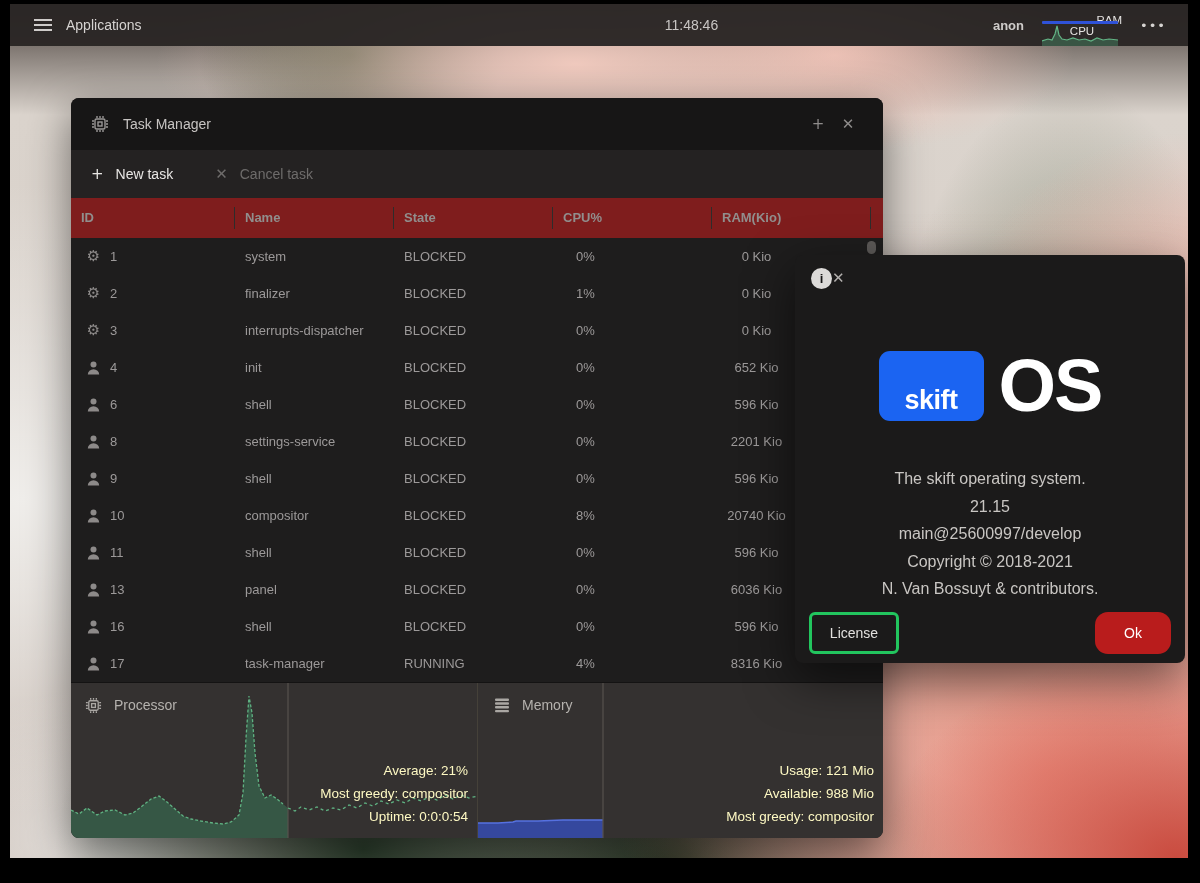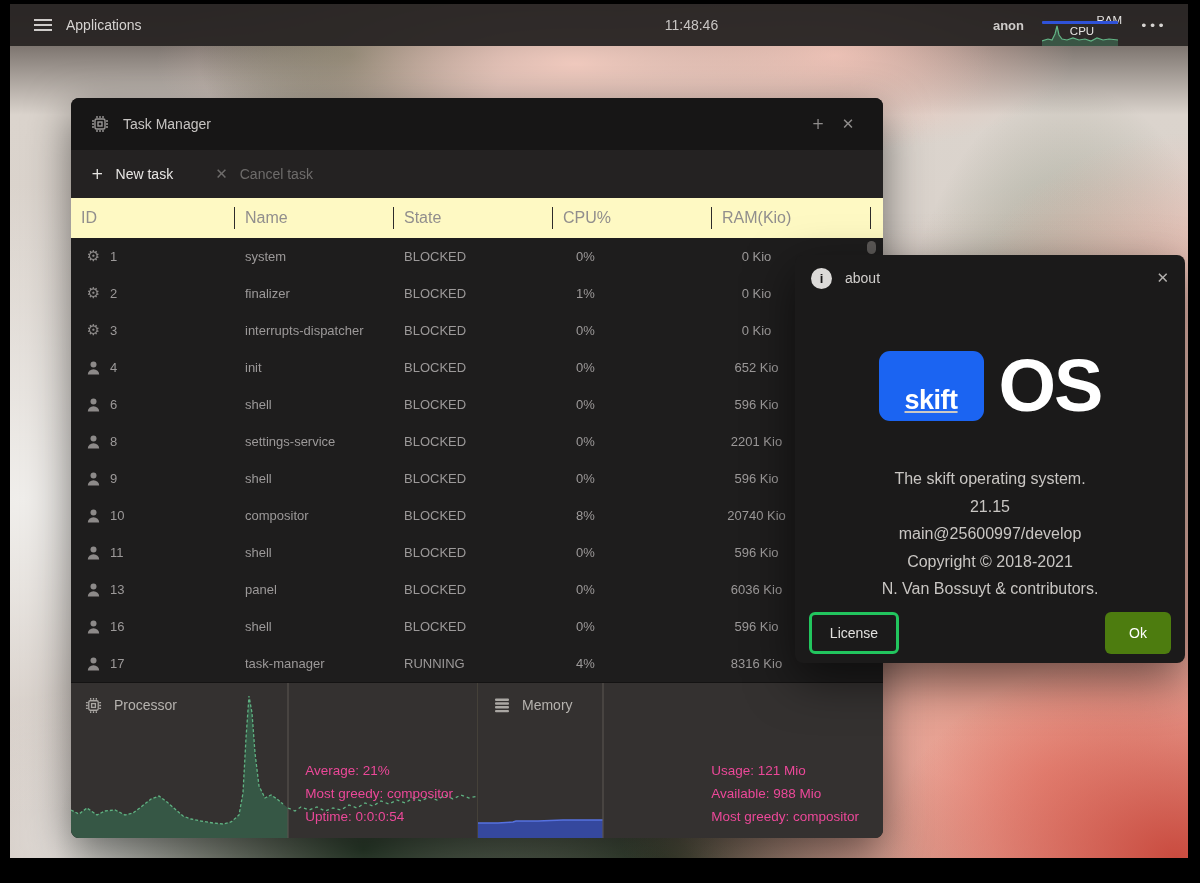--- a/index.html
+++ b/index.html
@@ -49,60 +49,60 @@
   .titlebar .ticon{ margin-right:14px; display:flex; }
   .titlebar .wtitle{ font-size:14px; color:#c7c4c2; flex:1; }
   .tb-btn{ font-size:15px; color:#8f8c8b; width:30px; text-align:center; cursor:pointer; font-family:"DejaVu Sans", sans-serif;}
   .toolbar{ height:48px; background:#242222; display:flex; align-items:center; padding:0 20px; gap:42px;}
   .tool-item{ display:flex; align-items:center; gap:12px; font-size:14px; cursor:pointer;}
   .tool-item .glyph{ font-size:15px; font-family:"DejaVu Sans", sans-serif;}
   .tool-new{ color:#e8e6e4; }
   .tool-cancel{ color:#6e6c6b; }
 
   .thead, .trow{ display:grid; grid-template-columns:164px 159px 159px 159px 159px 1fr; }
-  .thead{ height:40px; background:#fef9c3; align-items:center; color:#918e8d; font-size:16px; font-weight:normal; }
+  .thead{ height:40px; background:#7f1d1d; align-items:center; color:#918e8d; font-size:13px; font-weight:bold; }
   .thead .hcell{ padding-left:10px; height:22px; line-height:22px; border-right:1px solid #2e2c2b; }
   .thead .hcell:last-child{ border-right:none; }
   .tbody{ height:444px; position:relative; }
   .trow{ height:37px; align-items:center; font-size:13px; color:#9c9999; }
   .cell{ padding-left:10px; white-space:nowrap; overflow:hidden; }
   .c-id{ display:flex; align-items:center; gap:8px; padding-left:14px;}
   .ricon{ width:17px; display:inline-flex; justify-content:center; color:#8d8a89; }
   .gear{ font-family:"DejaVu Sans", sans-serif; font-size:15px; line-height:1; }
   .c-cpu{ padding-left:23px; }
   .c-ram{ text-align:center; padding-right:80px; }
   .scroll-dot{ position:absolute; right:7px; top:3px; width:9px; height:13px; border-radius:5px; background:#5d5a58; cursor:pointer;}
 
   
   .wfooter{ height:156px; background:#343130; border-top:1px solid #141313; display:flex; position:relative; }
   .fcell{ position:relative; height:100%; }
   .fcell.proc{ width:407px; border-right:1px solid #454139; }
   .fcell.mem{ flex:1; }
   .fcell svg.graph{ position:absolute; left:0; top:0; }
   .flabel{ position:absolute; top:14px; display:flex; align-items:flex-start; gap:12px; font-size:14px; color:#b5b2ae; z-index:3;}
   .proc .flabel{ left:14px; } .mem .flabel{ left:16px; }
-  .fstats{ position:absolute; right:24px; top:76px; text-align:left; font-size:13.5px; color:#ec4899; line-height:23px; z-index:3;}
+  .fstats{ position:absolute; right:9px; top:76px; text-align:right; font-size:13.5px; color:#fef9c3; line-height:23px; z-index:3;}
 
   
   .about{ position:absolute; left:785px; top:251px; width:390px; height:408px; z-index:50;
     background:#1b1a1a; border-radius:8px; box-shadow:0 16px 48px rgba(0,0,0,.55); color:#cbc8c5;}
   .about-head{ height:46px; display:flex; align-items:center; padding:0 16px; }
   .info-icon{ width:21px; height:21px; border-radius:50%; background:#dcdad8; color:#161515; font-weight:bold;
     display:flex; align-items:center; justify-content:center; font-size:13px; }
   .about-title{ flex:1; margin-left:13px; font-size:14px; color:#d2cfcd; }
   .about-close{ font-size:15px; color:#b3b0ae; cursor:pointer; font-family:"DejaVu Sans", sans-serif;}
   .logo-row{ position:absolute; left:0; top:96px; width:100%; display:flex; align-items:center; justify-content:center; gap:15px; }
-  .logo-badge{ width:105px; height:70px; background:#1b64f2; border-radius:11px; display:flex; align-items:flex-end; justify-content:center;text-decoration:underline; }
+  .logo-badge{ width:105px; height:70px; background:#1b64f2; border-radius:11px; display:flex; align-items:flex-end; justify-content:center; }
   .logo-badge span{ color:#fff; font-size:27px; font-weight:bold; letter-spacing:-.5px; line-height:1; padding-bottom:7px;}
   .logo-os{ color:#fff; font-size:74px; font-weight:bold; letter-spacing:-2px; line-height:.9; }
   .about-lines{ position:absolute; left:0; top:210px; width:100%; text-align:center; font-size:16px; line-height:27.5px; color:#c9c6c3;}
   .about-btns{ position:absolute; left:14px; right:14px; bottom:9px; height:42px; display:flex; justify-content:space-between; }
   .btn{ height:42px; border-radius:6px; display:flex; align-items:center; justify-content:center; font-size:14px; cursor:pointer;}
   .btn-license{ width:90px; border:3px solid #22c55e; color:#e2e0de; background:transparent;}
-  .btn-ok{ width:66px; background:#4d7c0f; color:#fff; }
+  .btn-ok{ width:76px; background:#b91c1c; color:#fff;border-radius:13px; }
 </style>
 </head>
 <body>
 
 <div class="screen">
 
   <div class="topbar">
     <div class="left">
       <div class="burger"></div>
       <div class="app-label">Applications</div>
@@ -404,21 +404,20 @@
           <div>Available: 988 Mio</div>
           <div>Most greedy: compositor</div>
         </div>
       </div>
     </div>
   </div>
 
   <div class="about">
     <div class="about-head">
       <div class="info-icon">i</div>
-      <div class="about-title">about</div>
       <div class="about-close">✕</div>
     </div>
     <div class="logo-row">
       <div class="logo-badge">
         <span>skift</span>
       </div>
       <div class="logo-os">OS</div>
     </div>
     <div class="about-lines">
       <div>The skift operating system.</div>

